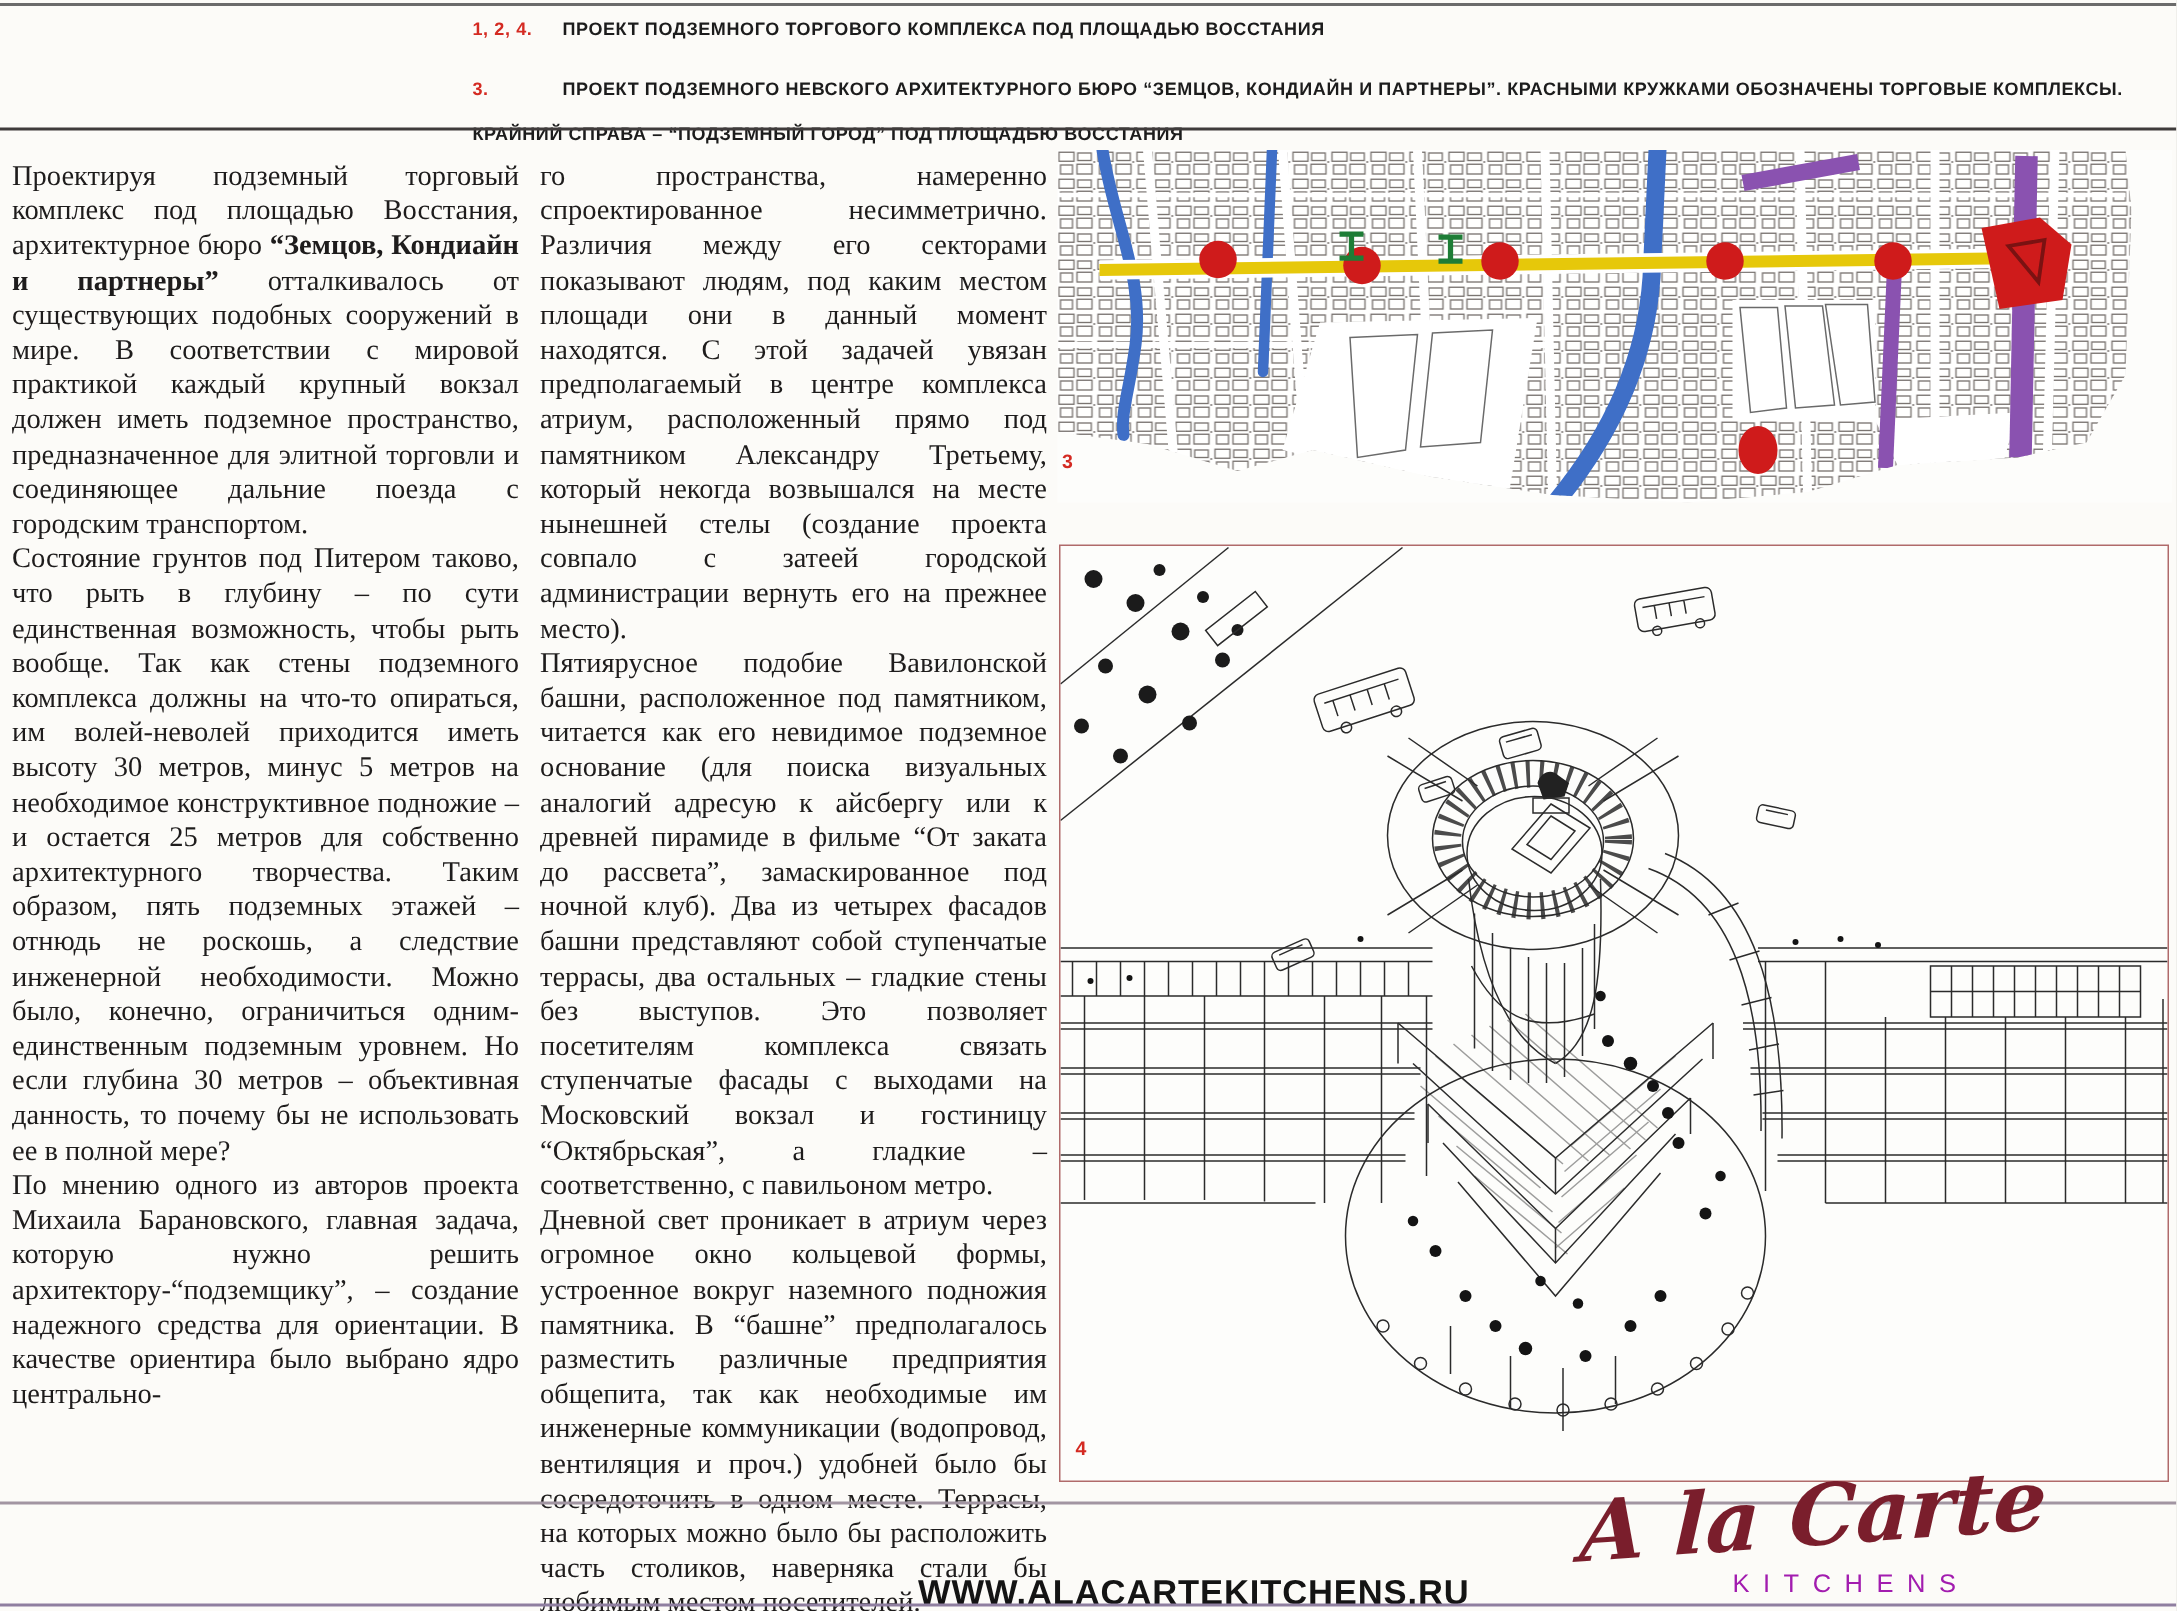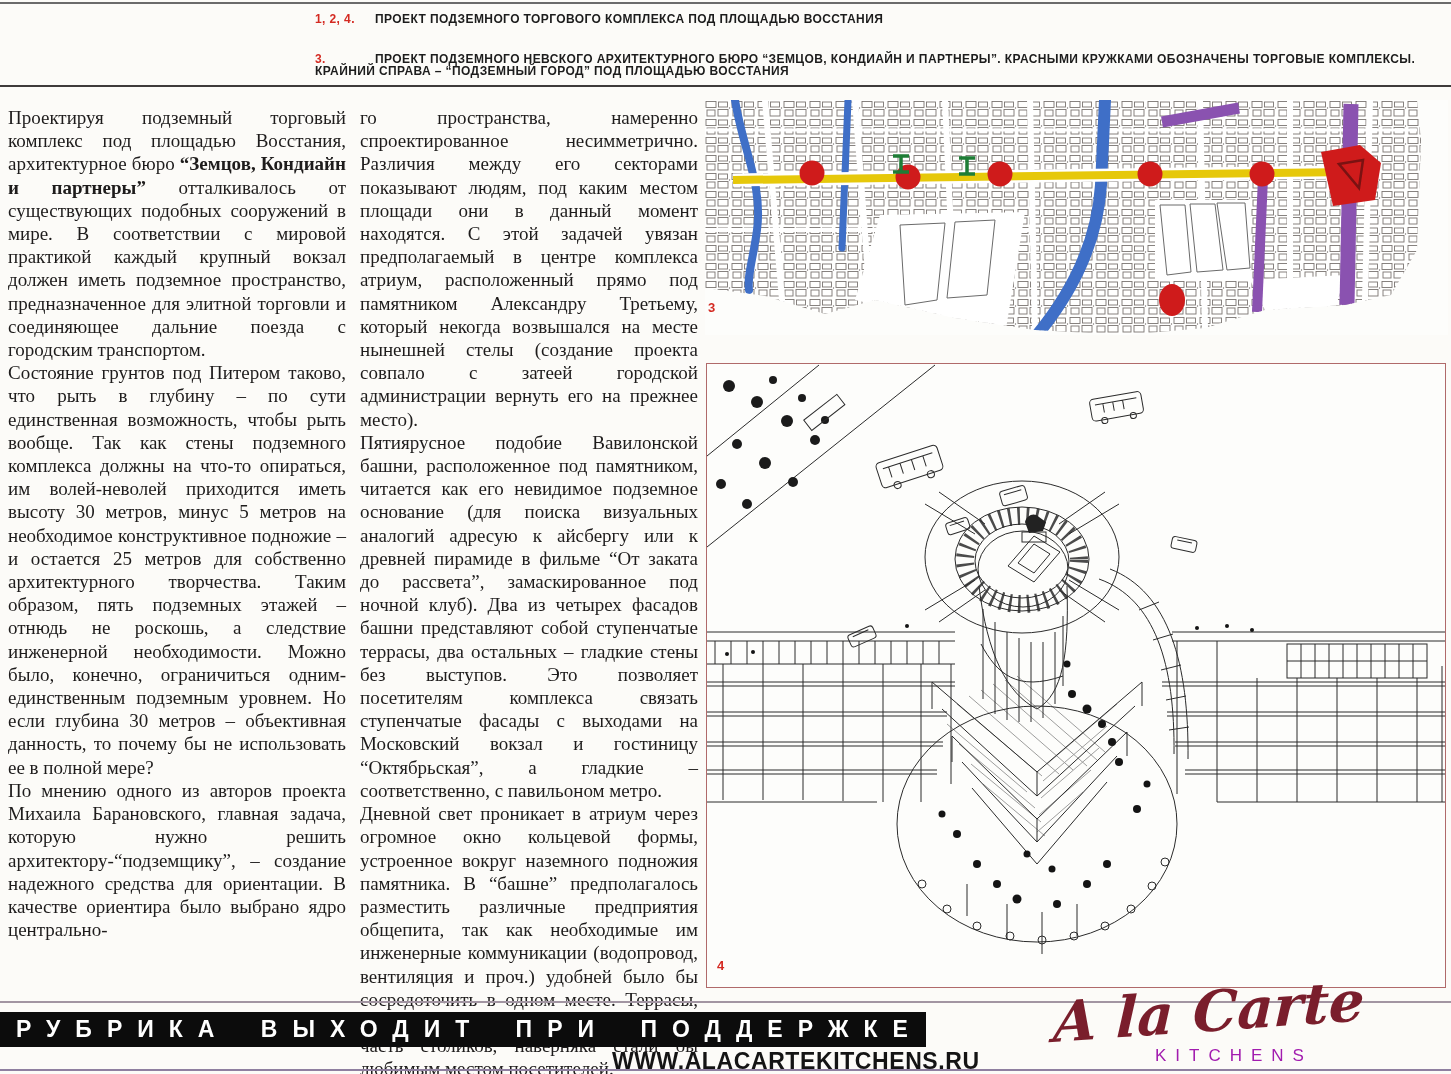--- a/index.html
+++ b/index.html
@@ -8,21 +8,21 @@
   .rule{position:absolute;left:0;width:1451px;}
   .rule-top{top:2px;height:2px;background:#6b6b6b;}
   .rule-mid{top:85px;height:2px;background:#3f3b3b;}
   .rule-foot{top:1001px;height:2px;background:#a295a2;}
   .rule-bottom{top:1069px;height:2px;background:#8f7fa0;}
 
   
   .hrow{position:absolute;left:315px;width:1120px;white-space:nowrap;
         font-size:12px;font-weight:bold;letter-spacing:.4px;color:#1c1c1c;}
   .hrow .hnum{display:inline-block;width:60px;color:#d42a22;}
-  .hrow1{top:12px;} .hrow2{top:52px;} .hrow3{top:64px;}
+  .hrow1{top:12px;} .hrow2{top:52px;} .hrow3{top:82px;}
 
   
   .col{position:absolute;top:106px;width:338px;font-family:"Liberation Serif","DejaVu Serif",serif;
        font-size:19px;line-height:23.2px;color:#1e1c1c;text-align:justify;}
   .col1{left:8px;} .col2{left:360px;}
   .col p{margin:0;}
   .col b{font-weight:bold;}
 
   
   .fig{position:absolute;background:#fdfdfb;}
@@ -302,23 +302,20 @@
             <circle cx="545" cy="266" r="2"></circle>
         </g>
         <path d="M300,540 V575 M335,548 V590 M370,540 V572 M260,520 V552"></path>
       </g>
     </svg>
     <span class="fig-num">4</span>
   </figure>
 
   <div class="rule rule-foot"></div>
 
-  <div class="banner">
-    <span>РУБРИКА ВЫХОДИТ ПРИ ПОДДЕРЖКЕ</span>
-  </div>
   <div class="url">WWW.ALACARTEKITCHENS.RU</div>
 
   <div class="logo">
     <span class="logo-script">A la Carte</span>
     <span class="logo-sub">KITCHENS</span>
   </div>
 
   <div class="rule rule-bottom"></div>
 
 </div>

